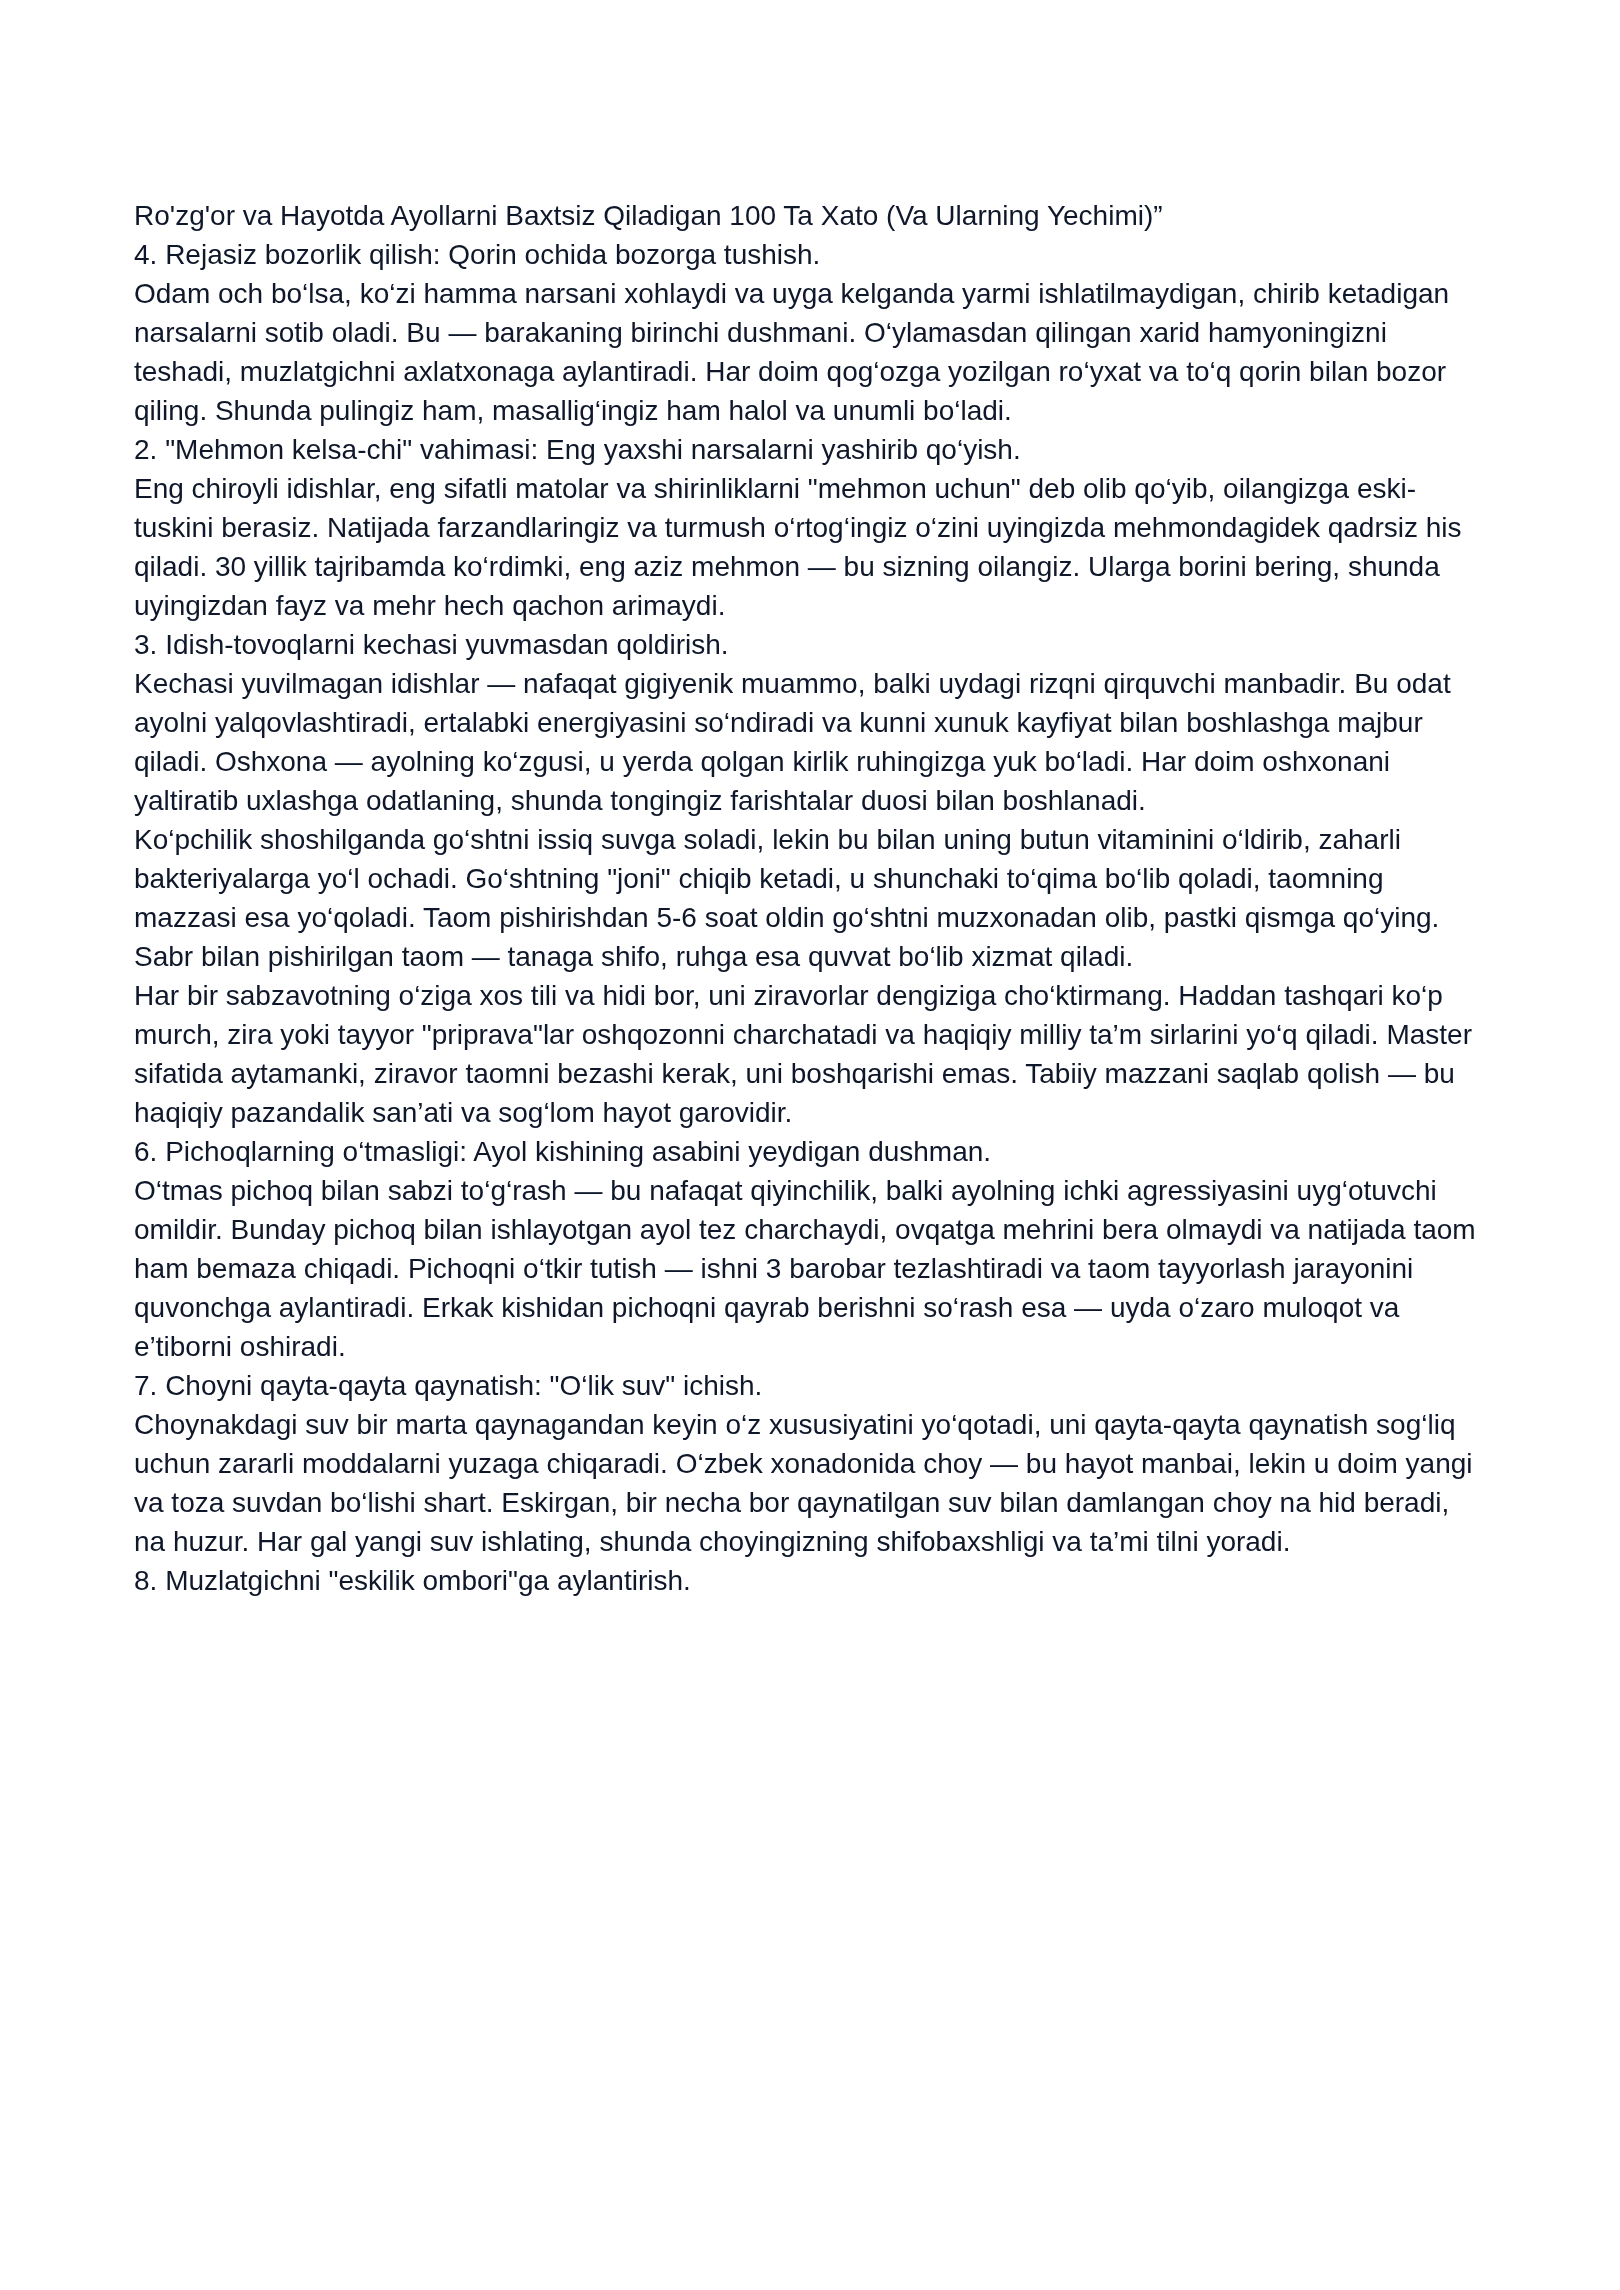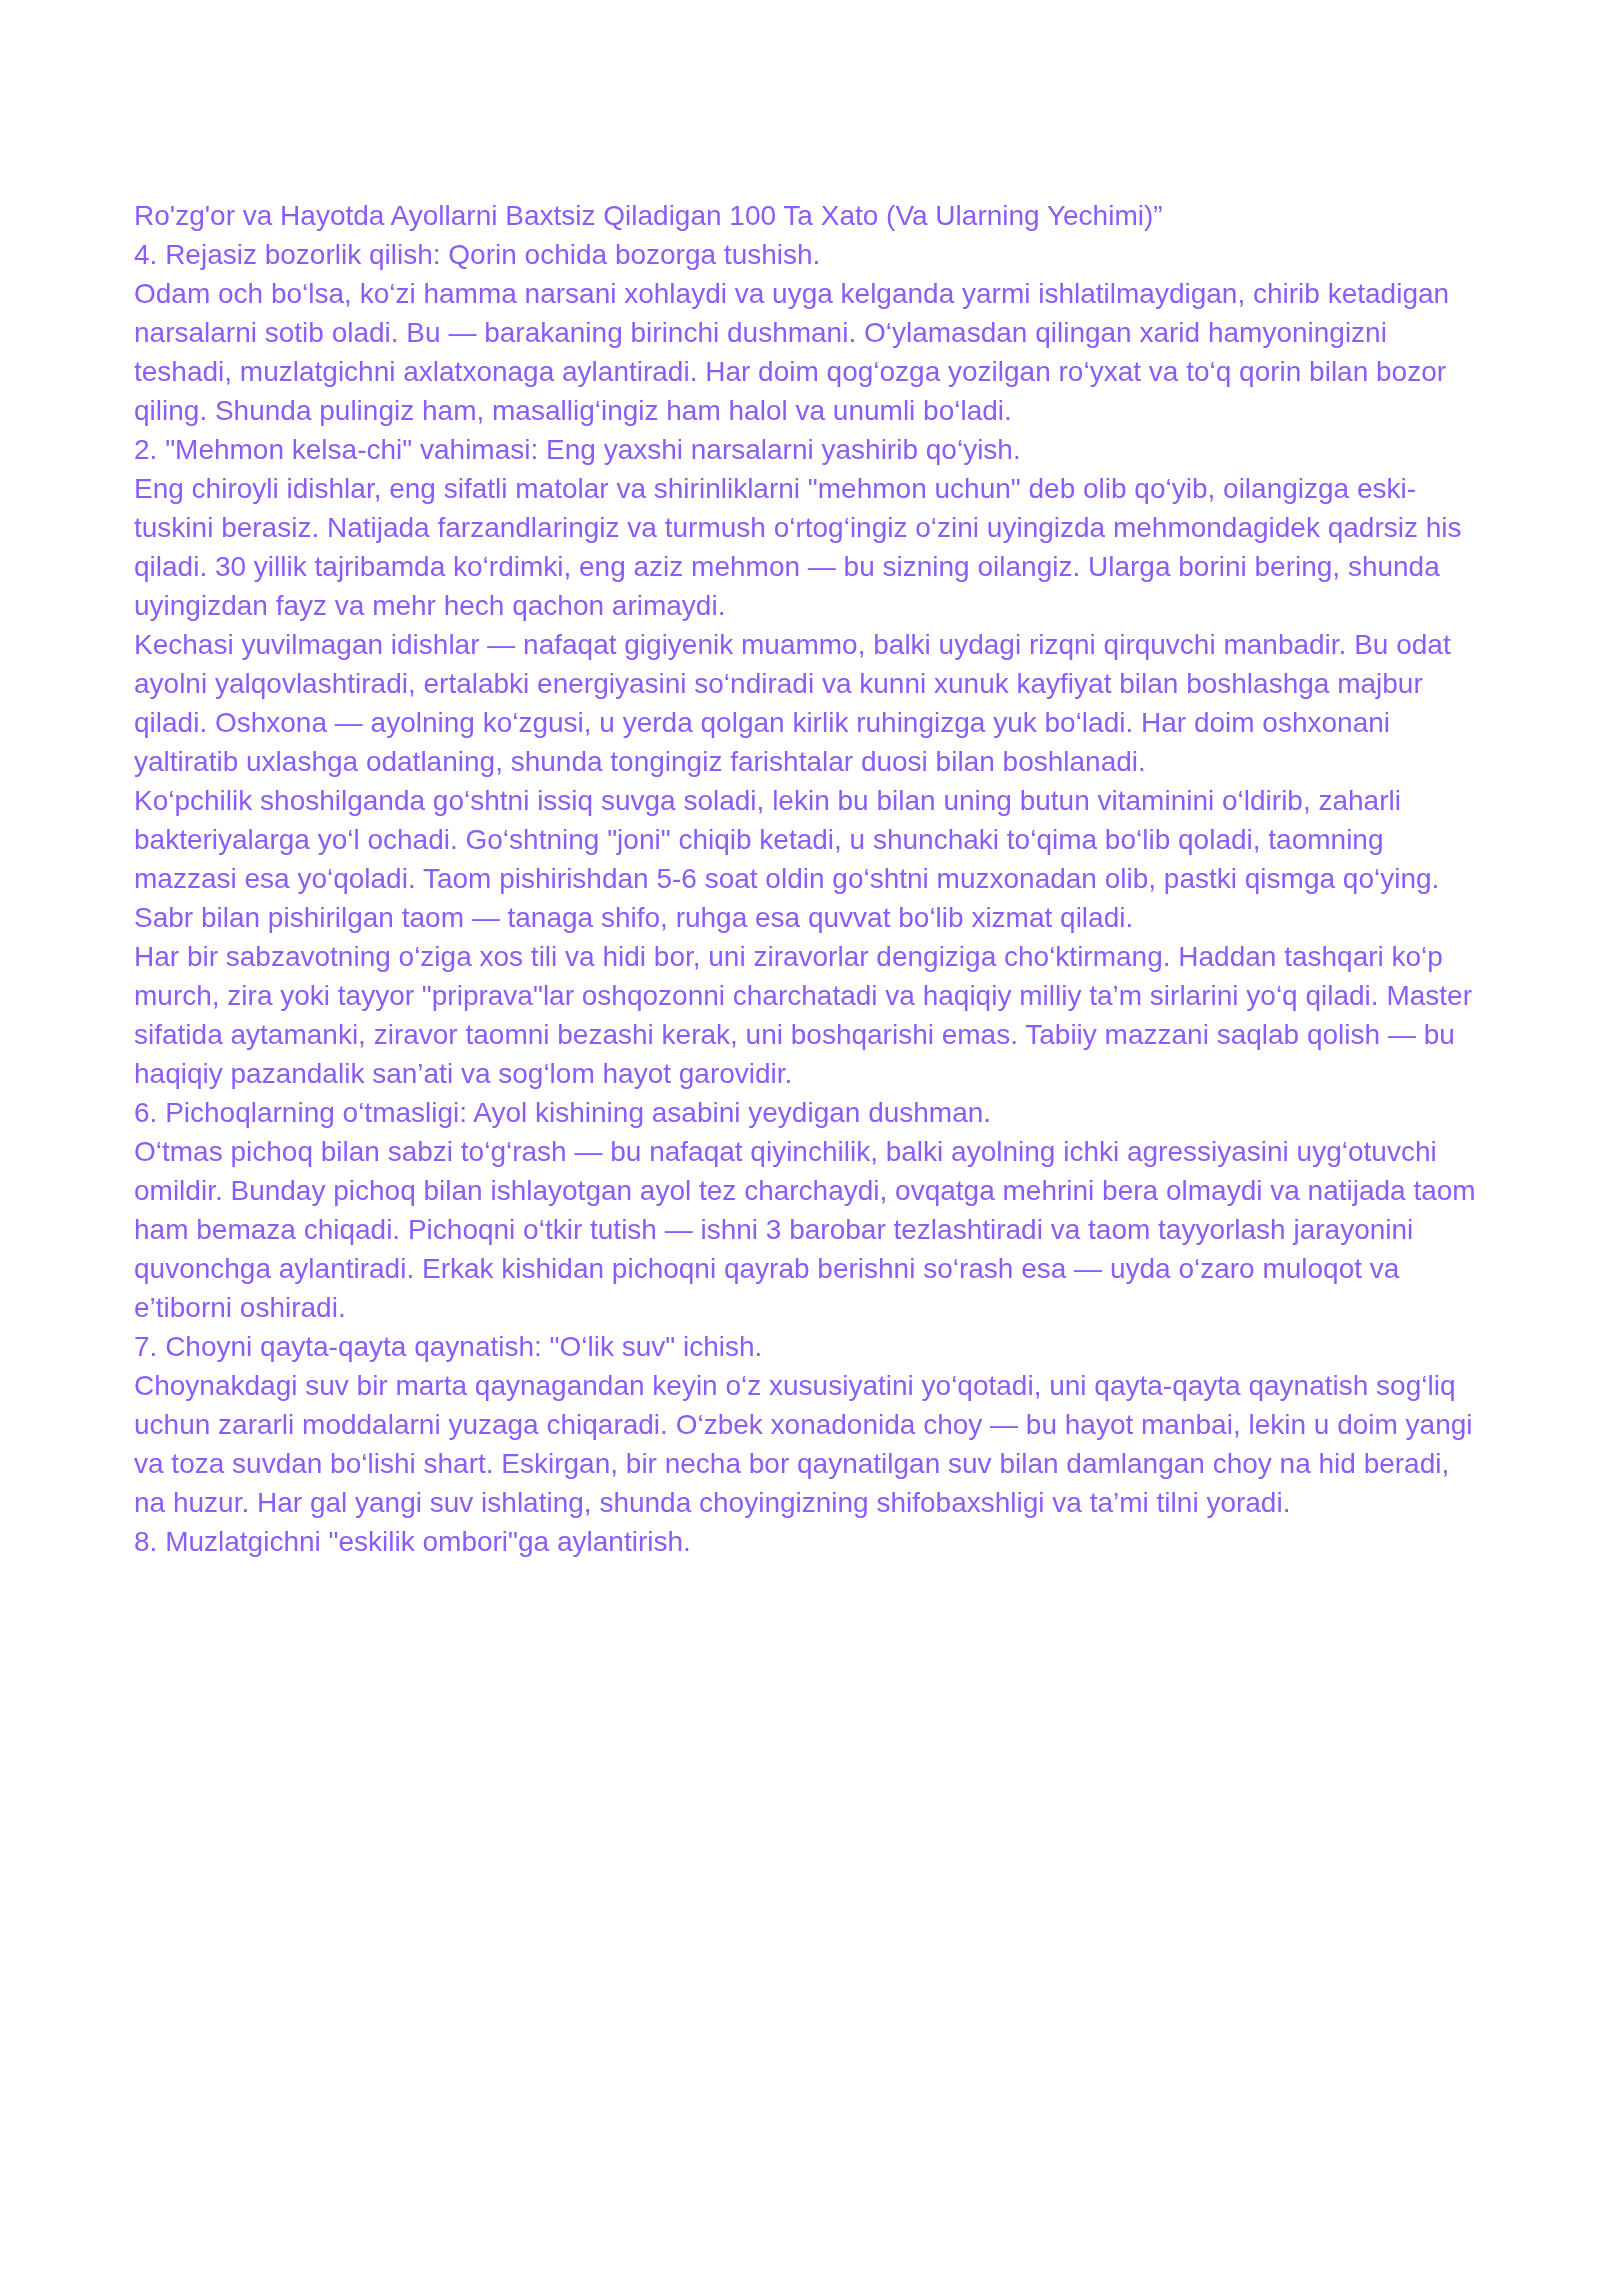--- a/index.html
+++ b/index.html
@@ -10,21 +10,21 @@
   .page {
     position: relative;
     width: 1620px;
     min-height: 2291px;
     box-sizing: border-box;
     background: #ffffff;
     padding: 196px 134px 59px 134px;
     font-family: "Liberation Sans", sans-serif;
     font-size: 28px;
     line-height: 39px;
-    color: #8b5cf6;
+    color: #0f172a;
     font-weight: 400;
   }
   .doc-title {
     margin: 0 0 117px 0;
   }
   p.line {
     margin: 0;
     white-space: pre-wrap;
   }
 </style>
@@ -40,20 +40,21 @@
     <p class="line">4. Rejasiz bozorlik qilish: Qorin ochida bozorga tushish.</p>
     <p class="line">Odam och bo‘lsa, ko‘zi hamma narsani xohlaydi va uyga kelganda yarmi ishlatilmaydigan, chirib ketadigan narsalarni sotib oladi. Bu — barakaning birinchi dushmani. O‘ylamasdan qilingan xarid hamyoningizni teshadi, muzlatgichni axlatxonaga aylantiradi. Har doim qog‘ozga yozilgan ro‘yxat va to‘q qorin bilan bozor qiling. Shunda pulingiz ham, masallig‘ingiz ham halol va unumli bo‘ladi.</p>
   </div>
 
   <div>
     <p class="line">2. "Mehmon kelsa-chi" vahimasi: Eng yaxshi narsalarni yashirib qo‘yish.</p>
     <p class="line">Eng chiroyli idishlar, eng sifatli matolar va shirinliklarni "mehmon uchun" deb olib qo‘yib, oilangizga eski-tuskini berasiz. Natijada farzandlaringiz va turmush o‘rtog‘ingiz o‘zini uyingizda mehmondagidek qadrsiz his qiladi. 30 yillik tajribamda ko‘rdimki, eng aziz mehmon — bu sizning oilangiz. Ularga borini bering, shunda uyingizdan fayz va mehr hech qachon arimaydi.</p>
   </div>
 
   <div>
+    <p class="line">3. Idish-tovoqlarni kechasi yuvmasdan qoldirish.</p>
     <p class="line">Kechasi yuvilmagan idishlar — nafaqat gigiyenik muammo, balki uydagi rizqni qirquvchi manbadir. Bu odat ayolni yalqovlashtiradi, ertalabki energiyasini so‘ndiradi va kunni xunuk kayfiyat bilan boshlashga majbur qiladi. Oshxona — ayolning ko‘zgusi, u yerda qolgan kirlik ruhingizga yuk bo‘ladi. Har doim oshxonani yaltiratib uxlashga odatlaning, shunda tongingiz farishtalar duosi bilan boshlanadi.</p>
   </div>
 
   <div>
     <p class="line">Ko‘pchilik shoshilganda go‘shtni issiq suvga soladi, lekin bu bilan uning butun vitaminini o‘ldirib, zaharli bakteriyalarga yo‘l ochadi. Go‘shtning "joni" chiqib ketadi, u shunchaki to‘qima bo‘lib qoladi, taomning mazzasi esa yo‘qoladi. Taom pishirishdan 5-6 soat oldin go‘shtni muzxonadan olib, pastki qismga qo‘ying. Sabr bilan pishirilgan taom — tanaga shifo, ruhga esa quvvat bo‘lib xizmat qiladi.</p>
   </div>
 
   <div>
     <p class="line">Har bir sabzavotning o‘ziga xos tili va hidi bor, uni ziravorlar dengiziga cho‘ktirmang. Haddan tashqari ko‘p murch, zira yoki tayyor "priprava"lar oshqozonni charchatadi va haqiqiy milliy ta’m sirlarini yo‘q qiladi. Master sifatida aytamanki, ziravor taomni bezashi kerak, uni boshqarishi emas. Tabiiy mazzani saqlab qolish — bu haqiqiy pazandalik san’ati va sog‘lom hayot garovidir.</p>
   </div>

